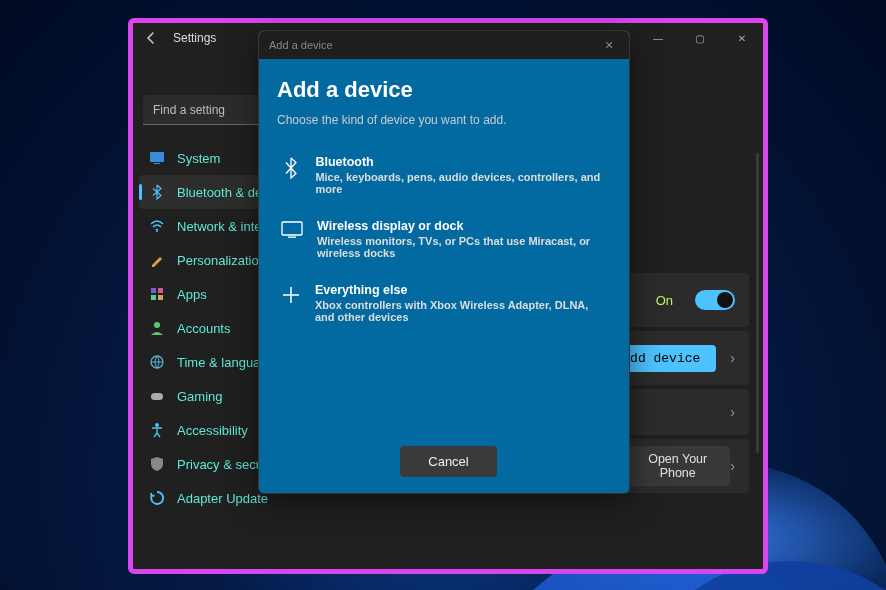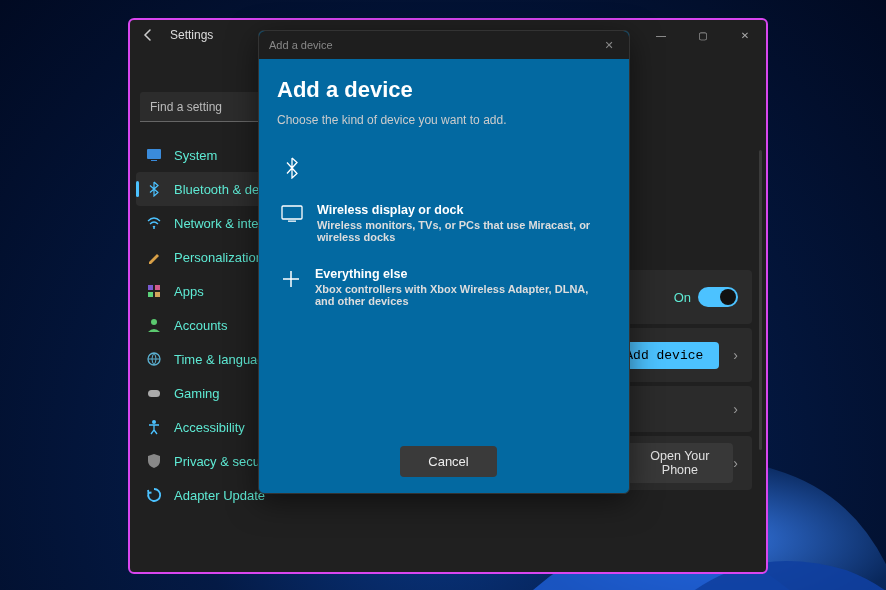--- a/index.html
+++ b/index.html
@@ -7,21 +7,21 @@
     width: 886px; height: 590px; overflow: hidden;
     background: radial-gradient(ellipse at 50% 80%, #0a3a8a 0%, #041a45 40%, #010a22 100%);
     position: relative;
   }
   
   .bloom { position: absolute; right: -40px; bottom: -80px; width: 500px; height: 400px; pointer-events:none; }
   .bloom svg { width:100%; height:100%; }
 
   .window {
     position: absolute; top: 18px; left: 128px; width: 640px; height: 556px;
-    background: #202020; border: 2px solid #d946ef; border-radius: 6px;
+    background: #202020; border: 5px solid #d946ef; border-radius: 6px;
     color: #ddd; display: flex; flex-direction: column;
   }
   .titlebar { height: 30px; display:flex; align-items:center; padding: 0 10px; position: relative; }
   .back-arrow { width:16px; height:16px; margin-right:14px; display:flex; align-items:center; justify-content:center; cursor:pointer; color:#ccc;}
   .title { font-size: 12px; color:#ddd; }
   .winctrls { position:absolute; right:0; top:0; height:30px; display:flex; }
   .winbtn { width:42px; display:flex; align-items:center; justify-content:center; color:#aaa; cursor:pointer; font-size:10px;}
 
   .winbody { flex:1; display:flex; min-height:0; }
   .leftcol { width:178px; padding: 40px 0 0 0; display:flex; flex-direction:column; }
@@ -51,21 +51,21 @@
     display:flex; align-items:center; padding:0 14px; justify-content:space-between; color:#ddd; font-size:13px;
   }
   .panel.big { height:54px; }
   .panel .left { display:flex; align-items:center; gap:12px; }
   .panel .sub { font-size:11px; color:#9a9a9a; }
   .chev-r { color:#9a9a9a; font-size:14px; }
   .toggle {
     width:40px; height:20px; background:#4cc2ff; border-radius:10px; position:relative; cursor:pointer;
   }
   .toggle::after { content:""; position:absolute; right:2px; top:2px; width:16px; height:16px; background:#111; border-radius:50%; }
-  .toggle-label { font-size:13px; margin-right:7px; color:#5eead4;}
+  .toggle-label { font-size:13px; margin-right:22px; color:#bef264;}
 
   .add-btn {
     background:#4cc2ff; color:#000; font-size:13px; padding:6px 16px; border-radius:4px; cursor:pointer; border:none;font-family:Liberation Mono, monospace;
   }
   .open-btn {
     background:#383838; color:#e0e0e0; font-size:12.5px; padding:6px 12px; border-radius:4px; cursor:pointer; border:none;
   }
 
   
   .dialog {
@@ -282,20 +282,24 @@
   <div class="dlg-body">
     <div class="dlg-h1">Add a device</div>
     <div class="dlg-sub">Choose the kind of device you want to add.</div>
 
     <div class="opt">
       <div class="opt-icon">
         <svg width="18" height="22" viewBox="0 0 18 22">
             <path d="M9 1 L14 5.5 L9 11 L14 16.5 L9 21 V1 M4 5.5 L14 16.5 M4 16.5 L14 5.5" stroke="#fff" stroke-width="1.3" fill="none"></path>
           </svg>
       </div>
+      <div>
+        <div class="opt-title">Bluetooth</div>
+        <div class="opt-desc">Mice, keyboards, pens, audio devices, controllers, and more</div>
+      </div>
     </div>
 
     <div class="opt">
       <div class="opt-icon">
         <svg width="22" height="18" viewBox="0 0 22 18">
             <rect x="1" y="1" width="20" height="13" rx="1" stroke="#fff" stroke-width="1.3" fill="none"></rect>
             <rect x="7" y="15.5" width="8" height="1.3" fill="#fff"></rect>
           </svg>
       </div>
       <div>

